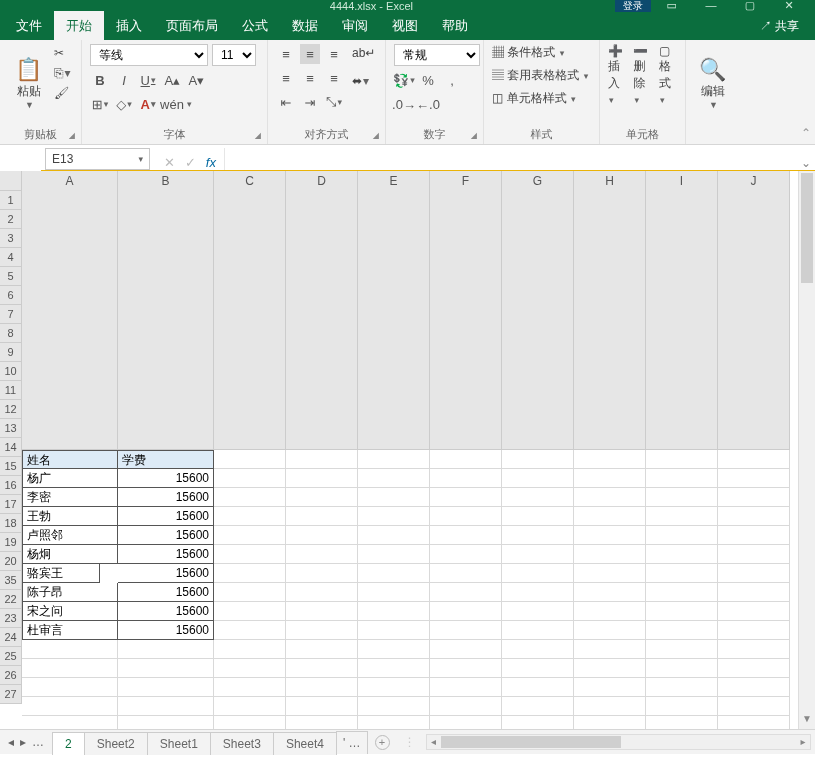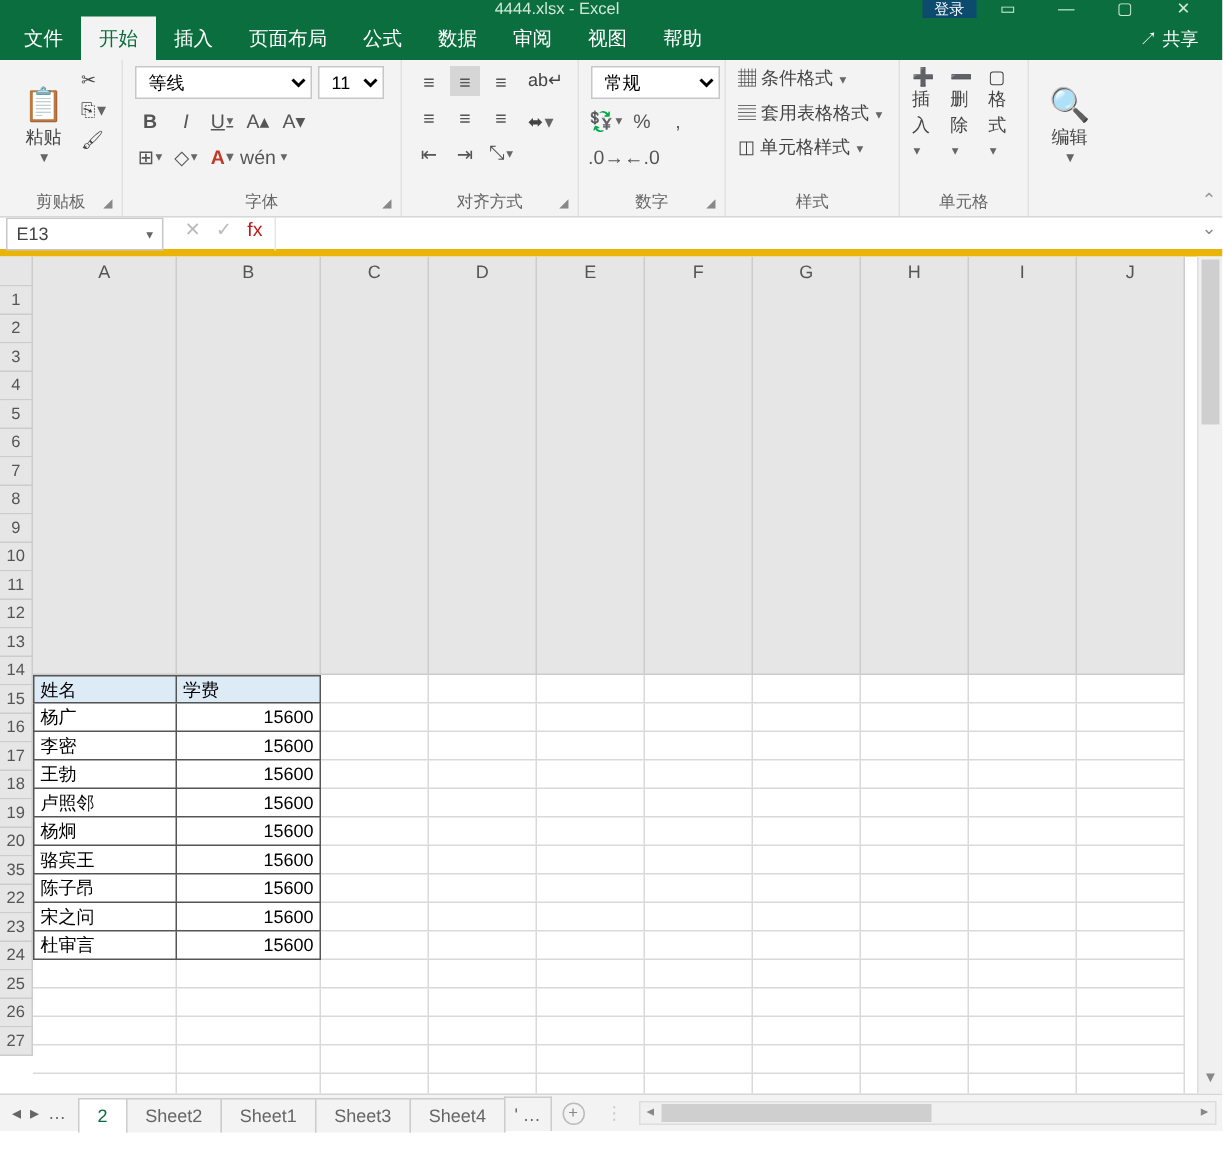--- a/index.html
+++ b/index.html
@@ -19,24 +19,24 @@
   .group-label .dlg{position:absolute; right:-2px; bottom:2px; font-size:8px; color:#888;}
   .big-btn { display:flex; flex-direction:column; align-items:center; justify-content:center; width:42px; height:78px; }
   .big-btn .icon{font-size:22px;}
   .mini-col{display:flex; flex-direction:column; gap:2px; justify-content:center;}
   .mini-col span{font-size:12px; line-height:18px;}
   select.fsel, input.fsel { height:22px; border:1px solid #c7c7c7; background:#fff; font-size:12px; padding:0 4px;}
   .frow{display:flex; gap:4px; align-items:center;}
   .icon-sq{display:inline-flex; align-items:center; justify-content:center; width:20px; height:20px; border:0; font-size:13px; color:#555;}
   .dropdown{font-size:9px; color:#666; margin-left:1px;}
   .ribbon-collapse{position:absolute; right:4px; bottom:4px; color:#999; font-size:12px;}
-  .namebox-row { height: 26px; background:#fff; border-bottom:5px solid #eab308; display:flex; align-items:flex-start; }
+  .namebox-row { height: 26px; background:#fff; border-bottom:1px solid #eab308; display:flex; align-items:flex-end;margin-left:41px; }
   .namebox { width:105px; height:22px; border:1px solid #c7c7c7; margin:0 6px 0 4px; padding:0 6px; display:flex; align-items:center; justify-content:space-between; font-size:12px;}
   .fx-btns{display:flex; gap:10px; color:#bbb; font-size:13px; margin:0 8px;}
-  .fx-btns .fx{color:#b91c1c;}
+  .fx-btns .fx{font-style:italic; color:#0369a1;}
   .formula-bar{flex:1; height:22px; border-left:1px solid #e6e6e6;}
   .formula-expand{width:18px; text-align:center; color:#888;}
   .sheet-area{display:flex; height:558px; position:relative;}
   .corner{width:22px; height:20px; background:#e6e6e6; border-right:1px solid #ccc; border-bottom:1px solid #ccc;}
   .col-headers{display:flex; flex:1; height:20px;}
   .col-h{background:#e6e6e6; border-right:1px solid #ccc; border-bottom:1px solid #ccc; text-align:center; font-size:12px; color:#555; line-height:20px;}
   .row-headers{width:22px;}
   .row-h{background:#e6e6e6; border-right:1px solid #ccc; border-bottom:1px solid #ccc; text-align:center; font-size:11px; color:#555; line-height:19px; height:19px;}
   .grid{position:relative; flex:1; overflow:hidden;}
   .cells{position:absolute; top:0; left:0;}
@@ -330,21 +330,21 @@
           <div class="cell bordered bordered-left" style="left: 0px; top: 95px; width: 96px;">杨炯</div>
           <div class="cell num bordered" style="left: 96px; top: 95px; width: 96px;">15600</div>
           <div class="cell" style="left: 192px; top: 95px; width: 72px;"></div>
           <div class="cell" style="left: 264px; top: 95px; width: 72px;"></div>
           <div class="cell" style="left: 336px; top: 95px; width: 72px;"></div>
           <div class="cell" style="left: 408px; top: 95px; width: 72px;"></div>
           <div class="cell" style="left: 480px; top: 95px; width: 72px;"></div>
           <div class="cell" style="left: 552px; top: 95px; width: 72px;"></div>
           <div class="cell" style="left: 624px; top: 95px; width: 72px;"></div>
           <div class="cell" style="left: 696px; top: 95px; width: 72px;"></div>
-          <div class="cell bordered bordered-left" style="left: 0px; top: 114px; width: 96px;">骆宾王</div>
+          <div class="cell bordered bordered-left" style="left: 0px; top: 114px; width: 78px;">骆宾王</div>
           <div class="cell num bordered" style="left: 96px; top: 114px; width: 96px;">15600</div>
           <div class="cell" style="left: 192px; top: 114px; width: 72px;"></div>
           <div class="cell" style="left: 264px; top: 114px; width: 72px;"></div>
           <div class="cell" style="left: 336px; top: 114px; width: 72px;"></div>
           <div class="cell" style="left: 408px; top: 114px; width: 72px;"></div>
           <div class="cell" style="left: 480px; top: 114px; width: 72px;"></div>
           <div class="cell" style="left: 552px; top: 114px; width: 72px;"></div>
           <div class="cell" style="left: 624px; top: 114px; width: 72px;"></div>
           <div class="cell" style="left: 696px; top: 114px; width: 72px;"></div>
           <div class="cell bordered bordered-left" style="left: 0px; top: 133px; width: 96px;">陈子昂</div>

